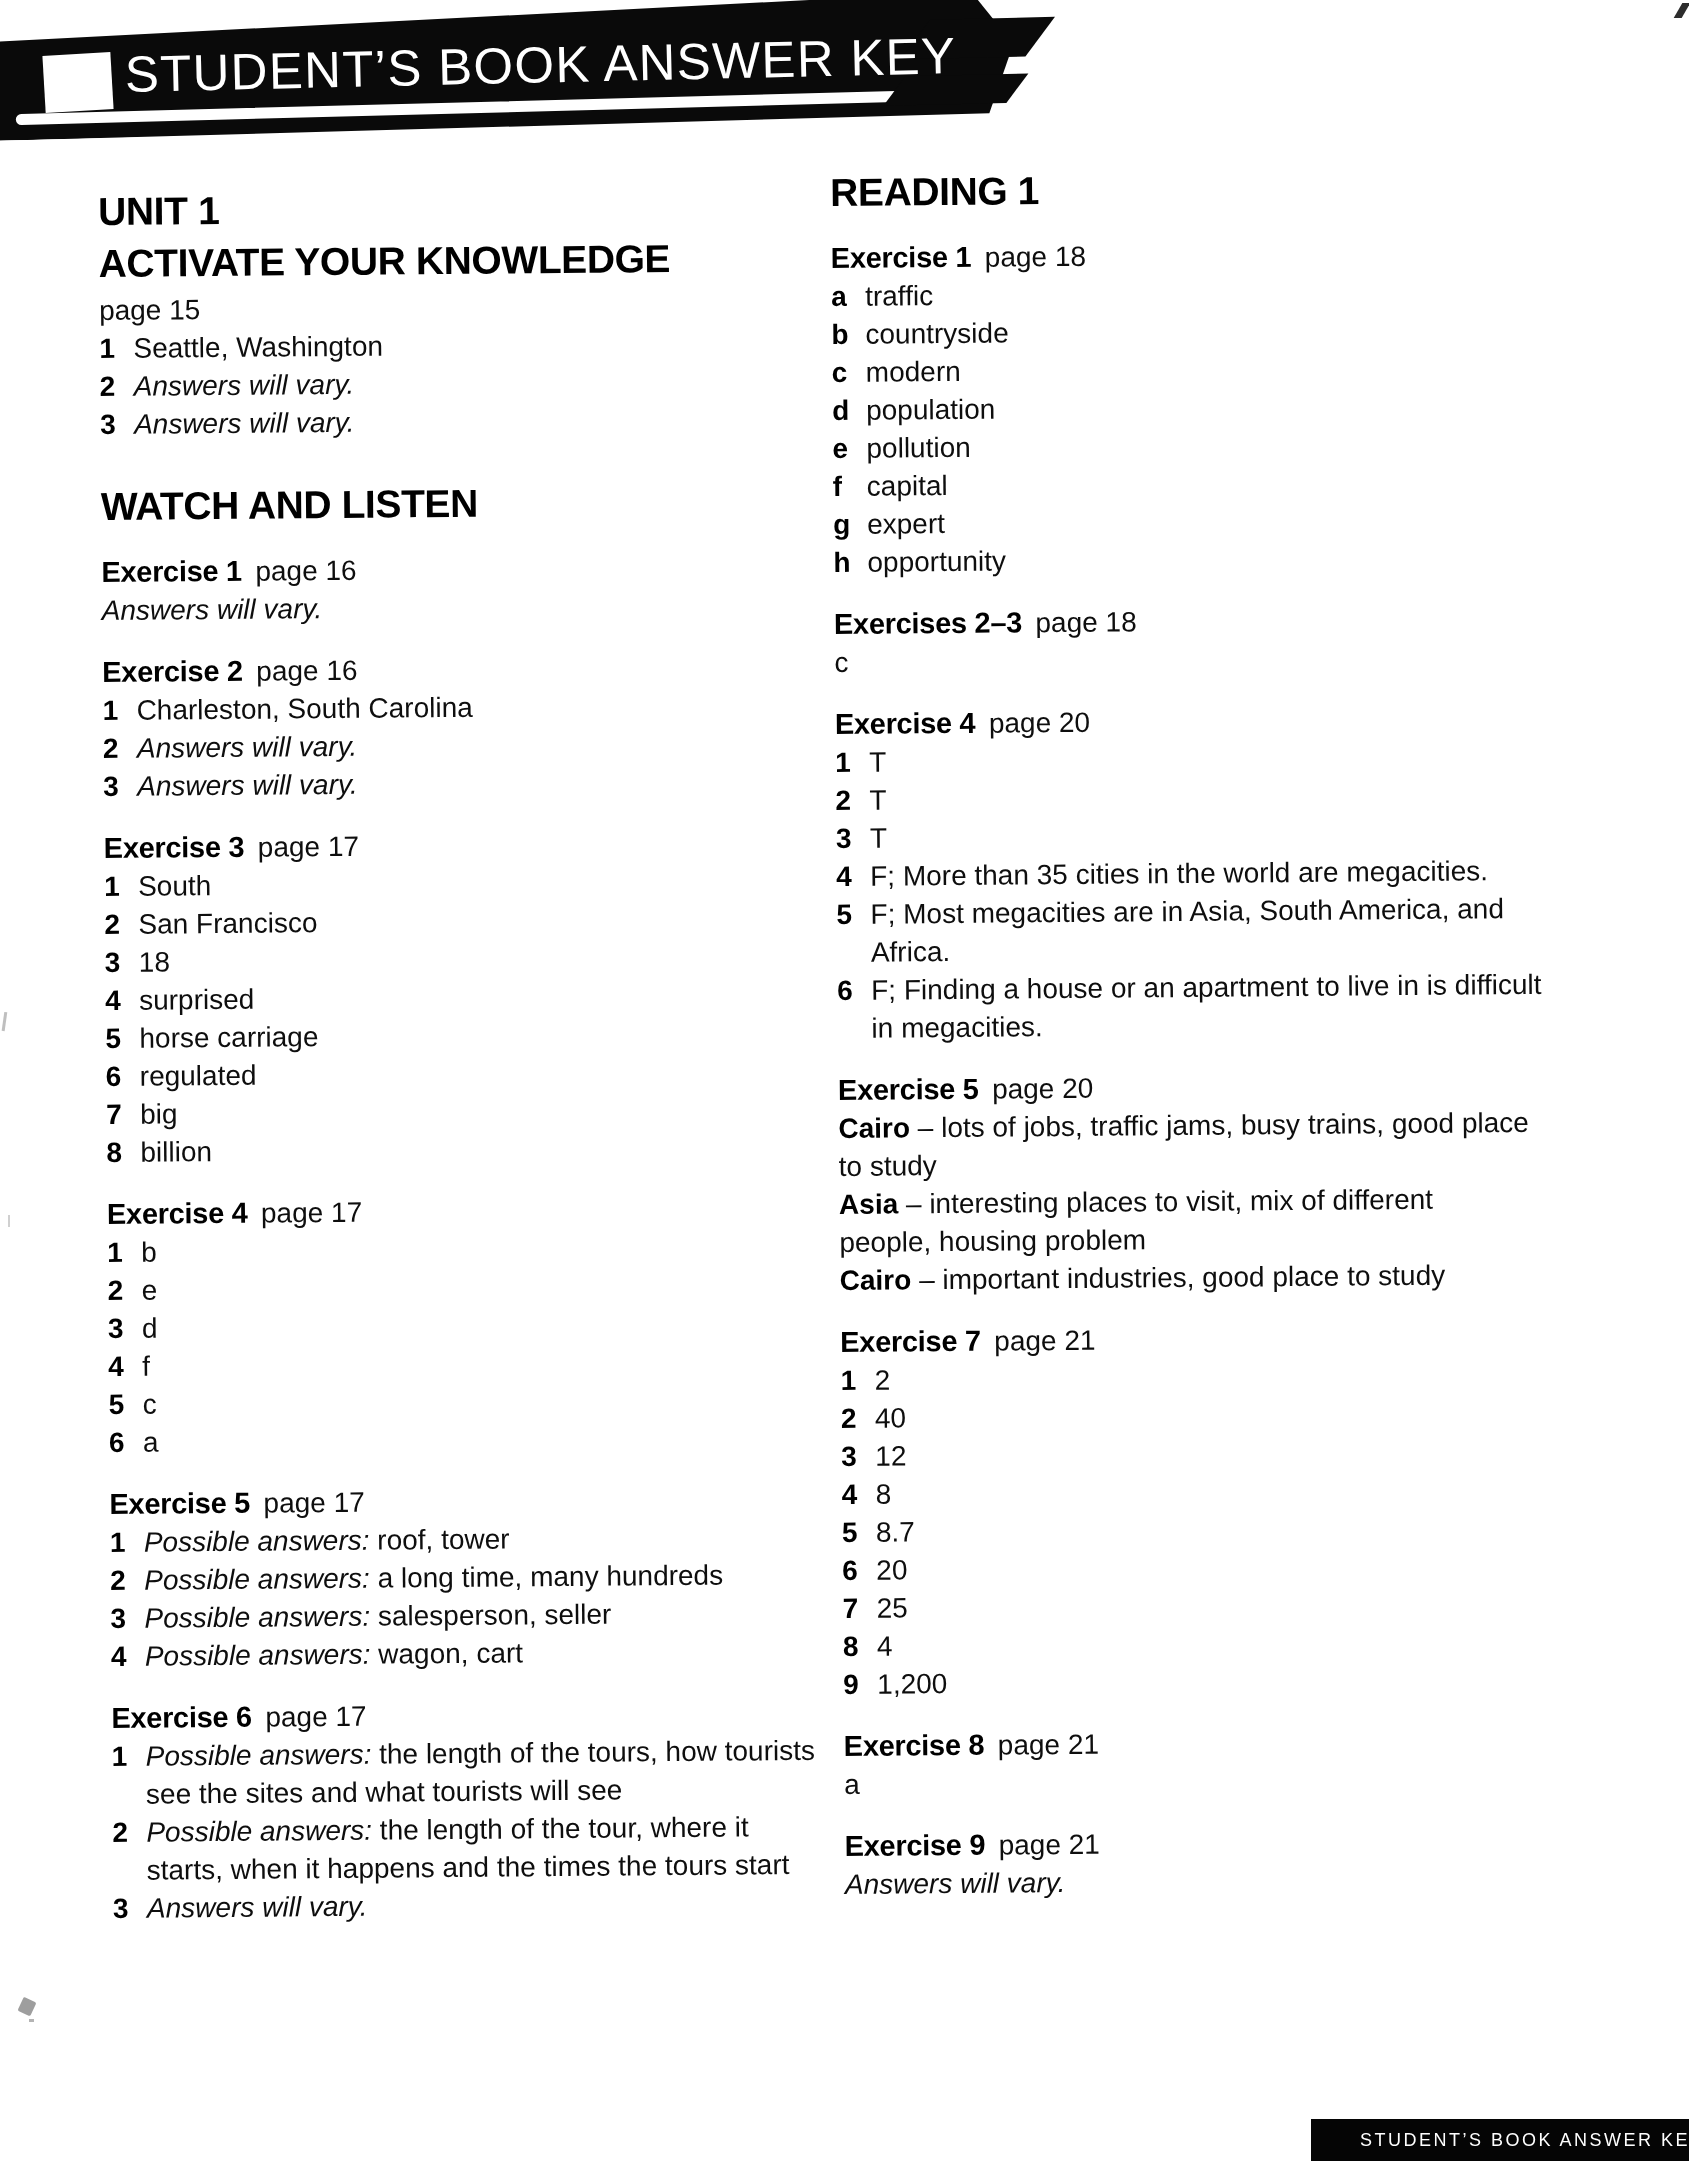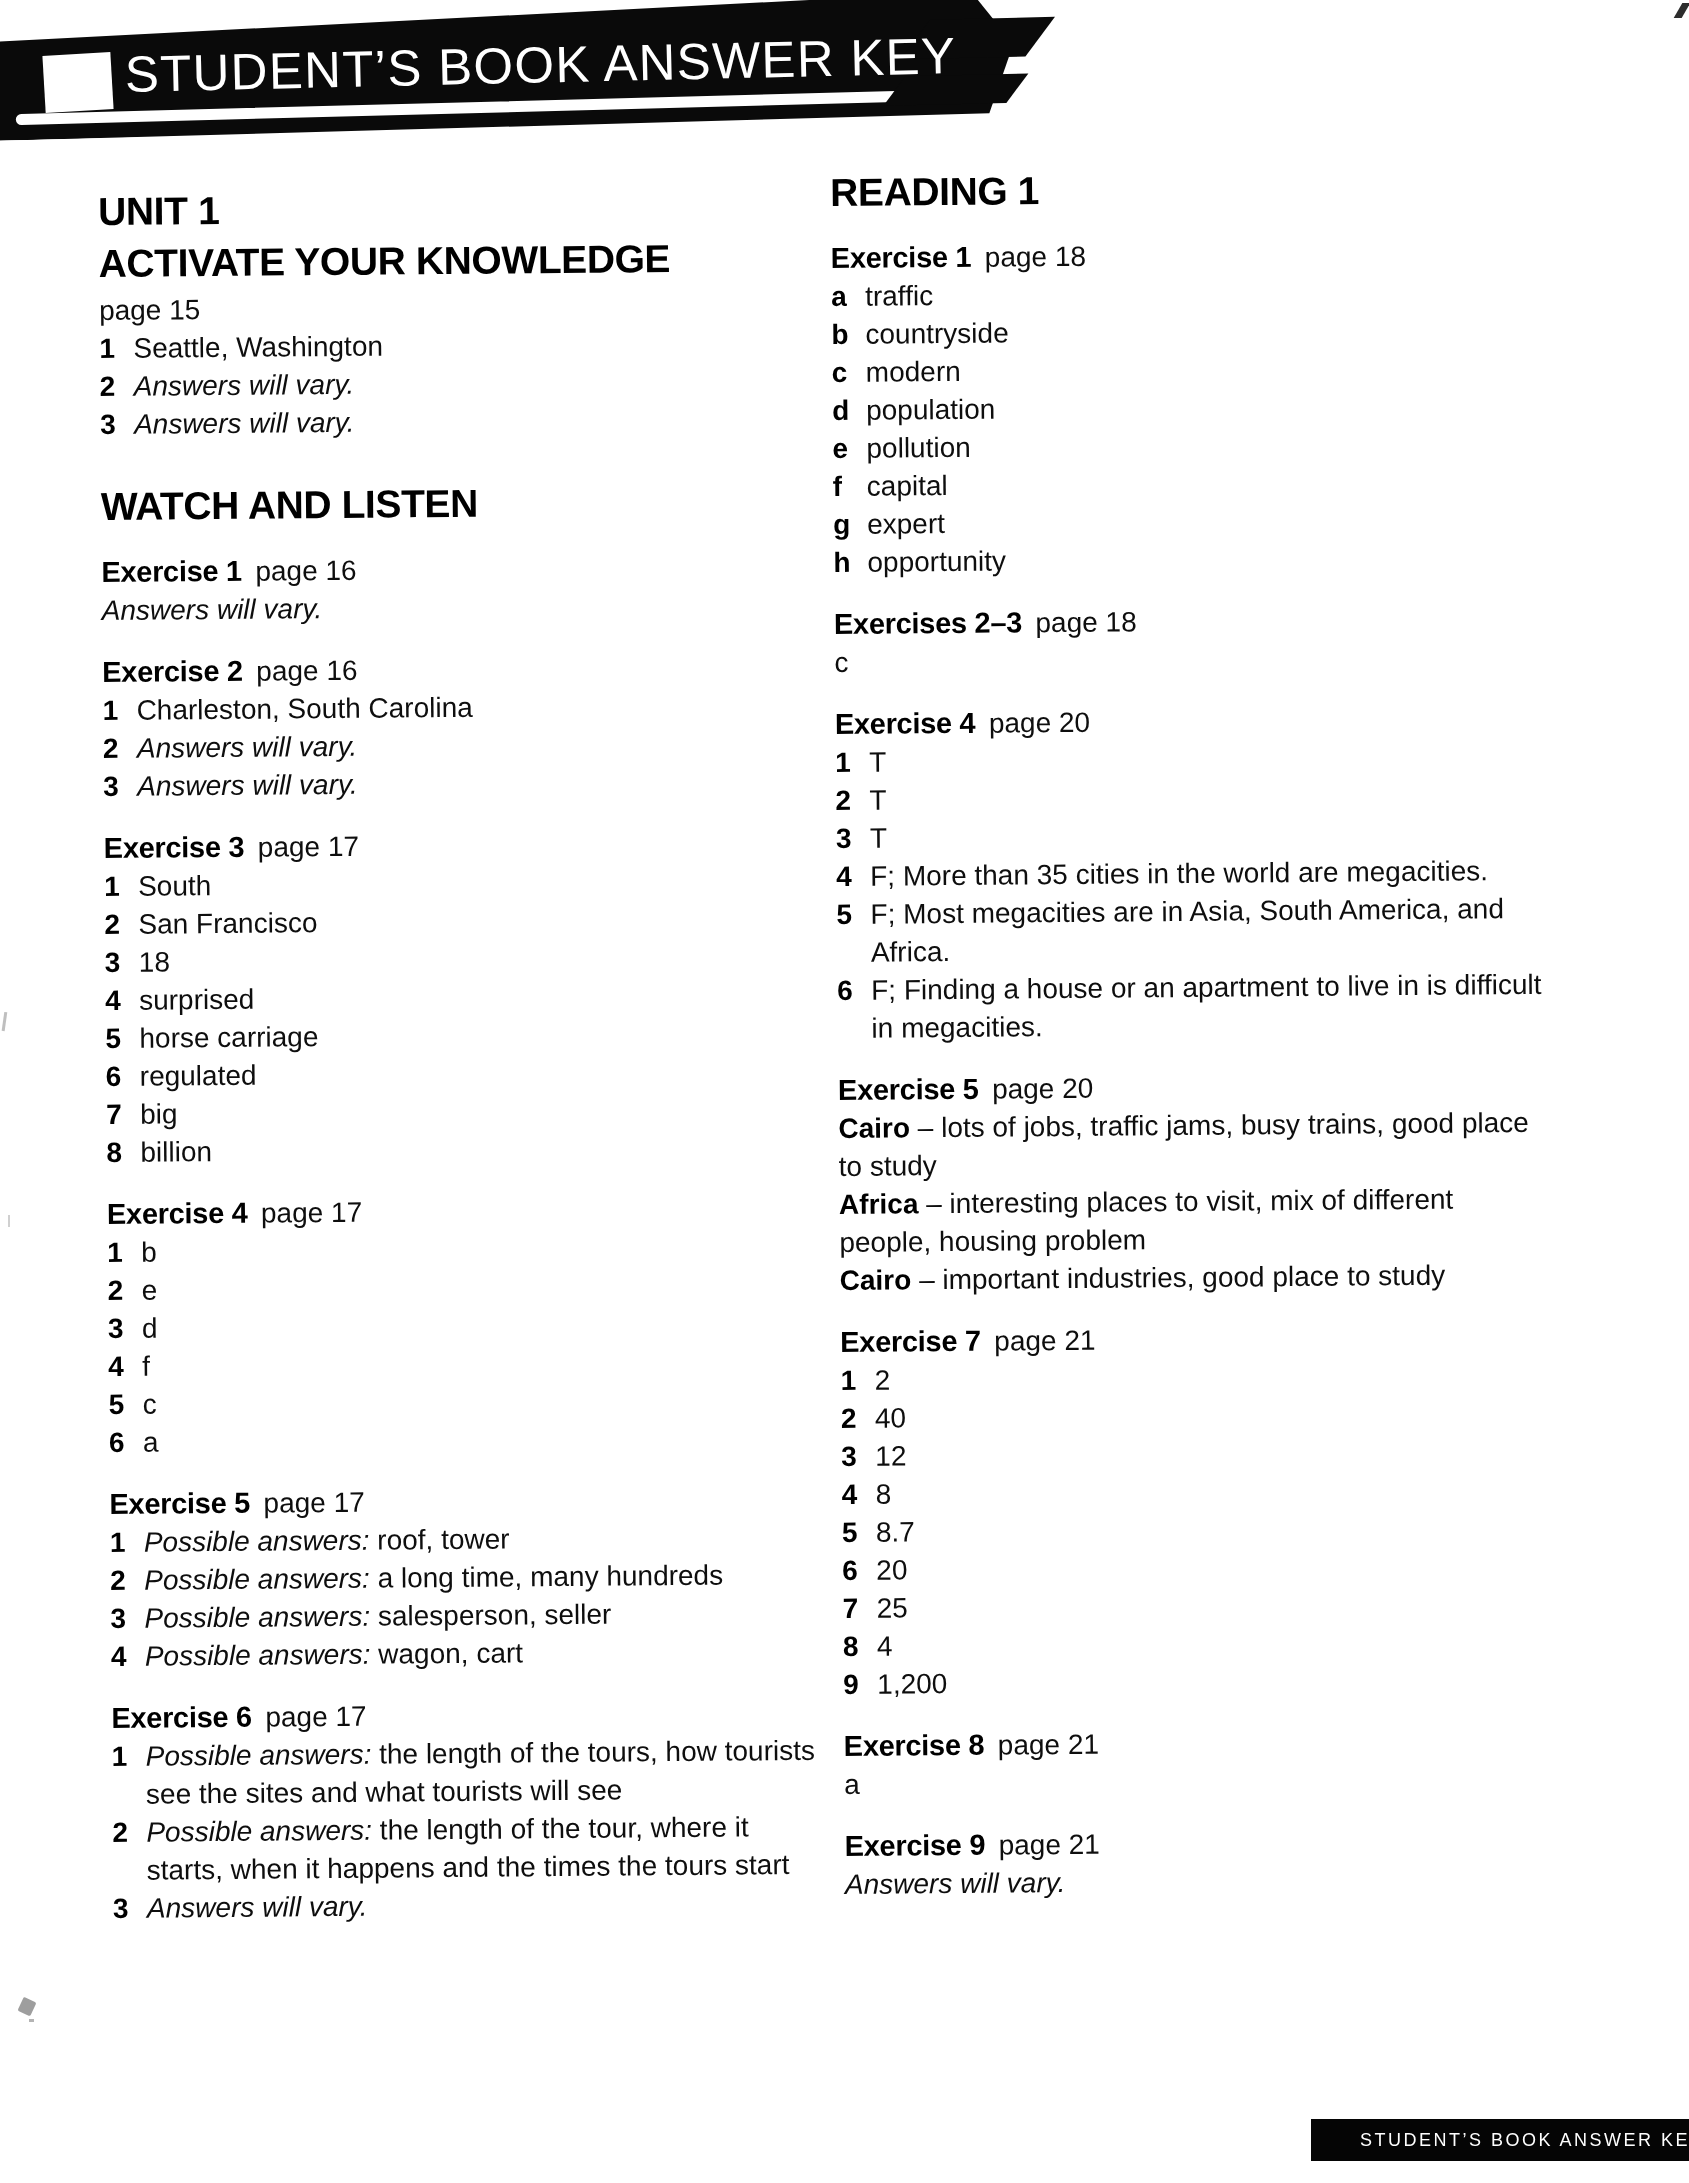--- a/index.html
+++ b/index.html
@@ -70,21 +70,21 @@
     <div class="banner-square"></div>
     <div class="banner-title">STUDENT’S BOOK ANSWER KEY</div>
   </div>
 
   <div class="col col-left"><div class="h1">UNIT 1</div><div class="h1">ACTIVATE YOUR KNOWLEDGE</div><div class="pageline">page 15</div><div class="item"><span class="num">1</span><span>Seattle, Washington</span></div><div class="item"><span class="num">2</span><span class="it">Answers will vary.</span></div><div class="item"><span class="num">3</span><span class="it">Answers will vary.</span></div><div class="h1 gap-top">WATCH AND LISTEN</div><div class="ex"><span class="lbl">Exercise 1</span><span class="pg">page 16</span></div><div class="para"><span class="it">Answers will vary.</span></div><div class="ex"><span class="lbl">Exercise 2</span><span class="pg">page 16</span></div><div class="item"><span class="num">1</span><span>Charleston, South Carolina</span></div><div class="item"><span class="num">2</span><span class="it">Answers will vary.</span></div><div class="item"><span class="num">3</span><span class="it">Answers will vary.</span></div><div class="ex"><span class="lbl">Exercise 3</span><span class="pg">page 17</span></div><div class="item"><span class="num">1</span><span>South</span></div><div class="item"><span class="num">2</span><span>San Francisco</span></div><div class="item"><span class="num">3</span><span>18</span></div><div class="item"><span class="num">4</span><span>surprised</span></div><div class="item"><span class="num">5</span><span>horse carriage</span></div><div class="item"><span class="num">6</span><span>regulated</span></div><div class="item"><span class="num">7</span><span>big</span></div><div class="item"><span class="num">8</span><span>billion</span></div><div class="ex"><span class="lbl">Exercise 4</span><span class="pg">page 17</span></div><div class="item"><span class="num">1</span><span>b</span></div><div class="item"><span class="num">2</span><span>e</span></div><div class="item"><span class="num">3</span><span>d</span></div><div class="item"><span class="num">4</span><span>f</span></div><div class="item"><span class="num">5</span><span>c</span></div><div class="item"><span class="num">6</span><span>a</span></div><div class="ex"><span class="lbl">Exercise 5</span><span class="pg">page 17</span></div><div class="item"><span class="num">1</span><span class="it">Possible answers:</span><span> roof, tower</span></div><div class="item"><span class="num">2</span><span class="it">Possible answers:</span><span> a long time, many hundreds</span></div><div class="item"><span class="num">3</span><span class="it">Possible answers:</span><span> salesperson, seller</span></div><div class="item"><span class="num">4</span><span class="it">Possible answers:</span><span> wagon, cart</span></div><div class="ex"><span class="lbl">Exercise 6</span><span class="pg">page 17</span></div><div class="item"><span class="num">1</span><span class="it">Possible answers:</span><span> the length of the tours, how tourists
 see the sites and what tourists will see</span></div><div class="item"><span class="num">2</span><span class="it">Possible answers:</span><span> the length of the tour, where it
 starts, when it happens and the times the tours start</span></div><div class="item"><span class="num">3</span><span class="it">Answers will vary.</span></div></div>
   <div class="col col-right"><div class="h1">READING 1</div><div class="ex"><span class="lbl">Exercise 1</span><span class="pg">page 18</span></div><div class="item"><span class="num">a</span><span>traffic</span></div><div class="item"><span class="num">b</span><span>countryside</span></div><div class="item"><span class="num">c</span><span>modern</span></div><div class="item"><span class="num">d</span><span>population</span></div><div class="item"><span class="num">e</span><span>pollution</span></div><div class="item"><span class="num">f</span><span>capital</span></div><div class="item"><span class="num">g</span><span>expert</span></div><div class="item"><span class="num">h</span><span>opportunity</span></div><div class="ex"><span class="lbl">Exercises 2–3</span><span class="pg">page 18</span></div><div class="para"><span>c</span></div><div class="ex"><span class="lbl">Exercise 4</span><span class="pg">page 20</span></div><div class="item"><span class="num">1</span><span>T</span></div><div class="item"><span class="num">2</span><span>T</span></div><div class="item"><span class="num">3</span><span>T</span></div><div class="item"><span class="num">4</span><span>F; More than 35 cities in the world are megacities.</span></div><div class="item"><span class="num">5</span><span>F; Most megacities are in Asia, South America, and
 Africa.</span></div><div class="item"><span class="num">6</span><span>F; Finding a house or an apartment to live in is difficult
 in megacities.</span></div><div class="ex"><span class="lbl">Exercise 5</span><span class="pg">page 20</span></div><div class="para"><span class="bd">Cairo</span><span> – lots of jobs, traffic jams, busy trains, good place
-to study</span></div><div class="para"><span class="bd">Africa</span><span> – interesting places to visit, mix of different
+to study</span></div><div class="para"><span class="bd">Asia</span><span> – interesting places to visit, mix of different
 people, housing problem</span></div><div class="para"><span class="bd">Cairo</span><span> – important industries, good place to study</span></div><div class="ex"><span class="lbl">Exercise 7</span><span class="pg">page 21</span></div><div class="item"><span class="num">1</span><span>2</span></div><div class="item"><span class="num">2</span><span>40</span></div><div class="item"><span class="num">3</span><span>12</span></div><div class="item"><span class="num">4</span><span>8</span></div><div class="item"><span class="num">5</span><span>8.7</span></div><div class="item"><span class="num">6</span><span>20</span></div><div class="item"><span class="num">7</span><span>25</span></div><div class="item"><span class="num">8</span><span>4</span></div><div class="item"><span class="num">9</span><span>1,200</span></div><div class="ex"><span class="lbl">Exercise 8</span><span class="pg">page 21</span></div><div class="para"><span>a</span></div><div class="ex"><span class="lbl">Exercise 9</span><span class="pg">page 21</span></div><div class="para"><span class="it">Answers will vary.</span></div></div>
 
   <div class="footer">
     <span class="footer-label">STUDENT’S BOOK ANSWER KEY</span>
 
   </div>
 
   <div class="art a1"></div>
   <div class="art a2"></div>
   <div class="art a3"></div>

